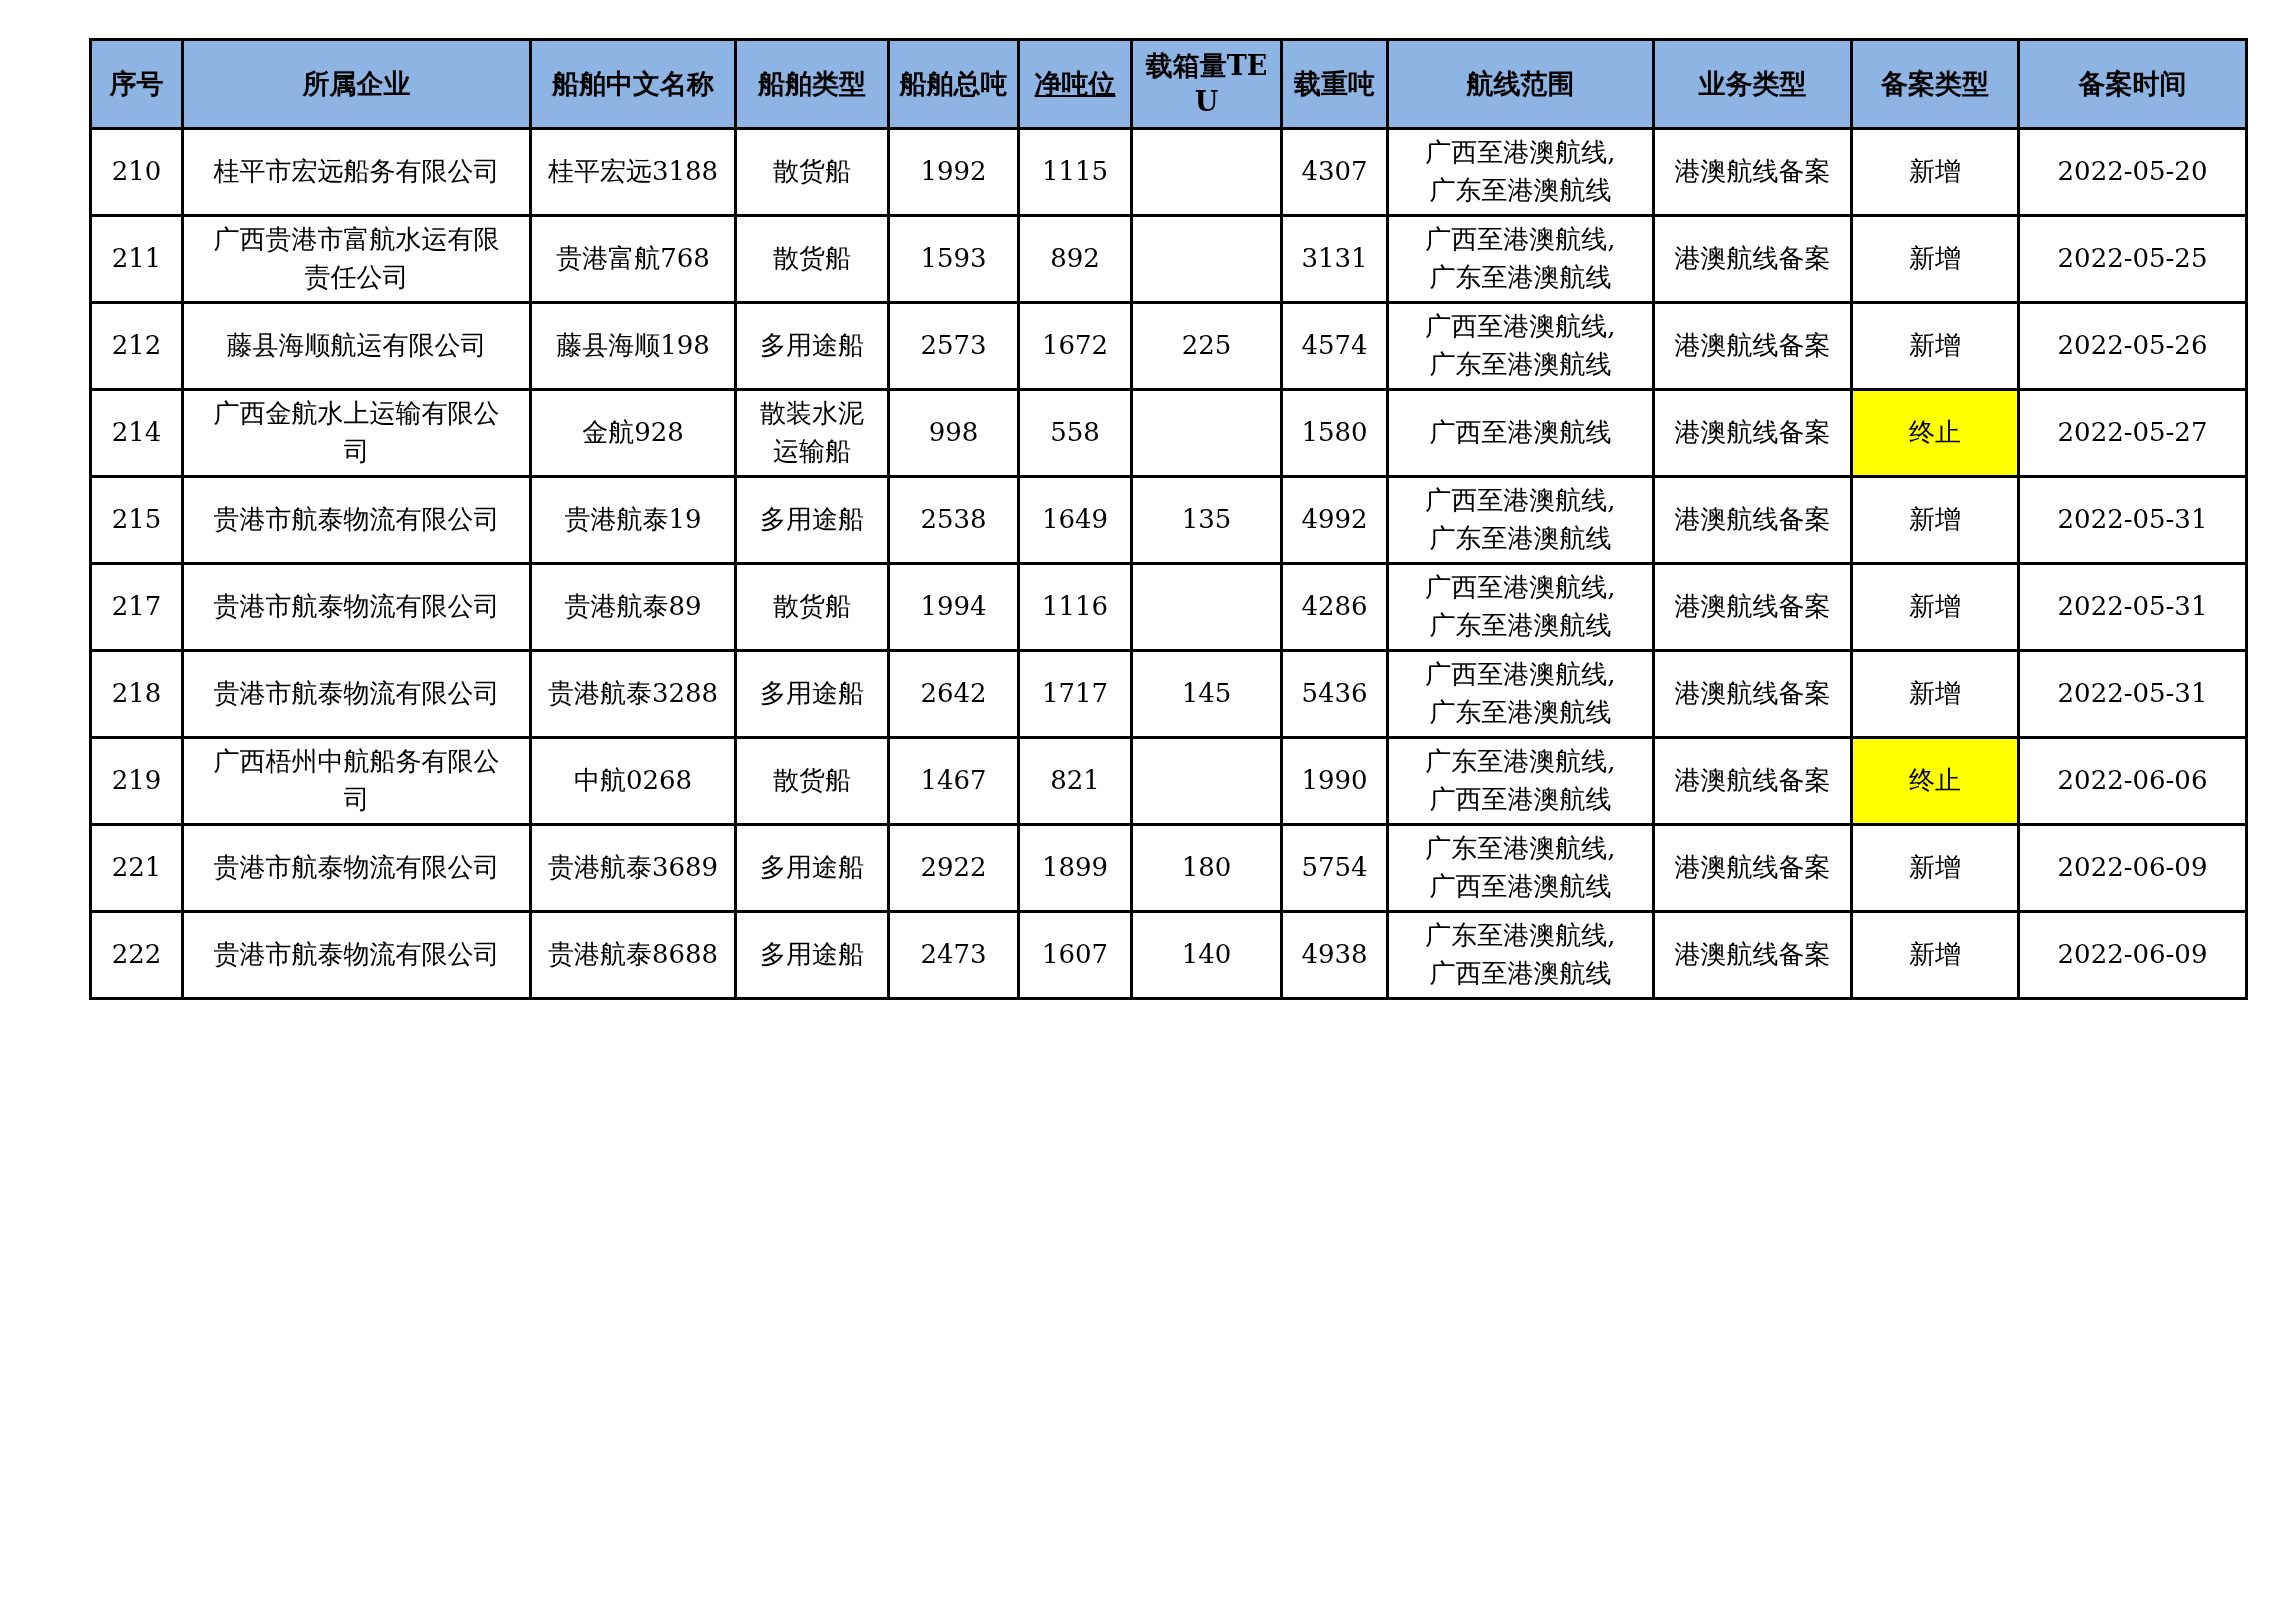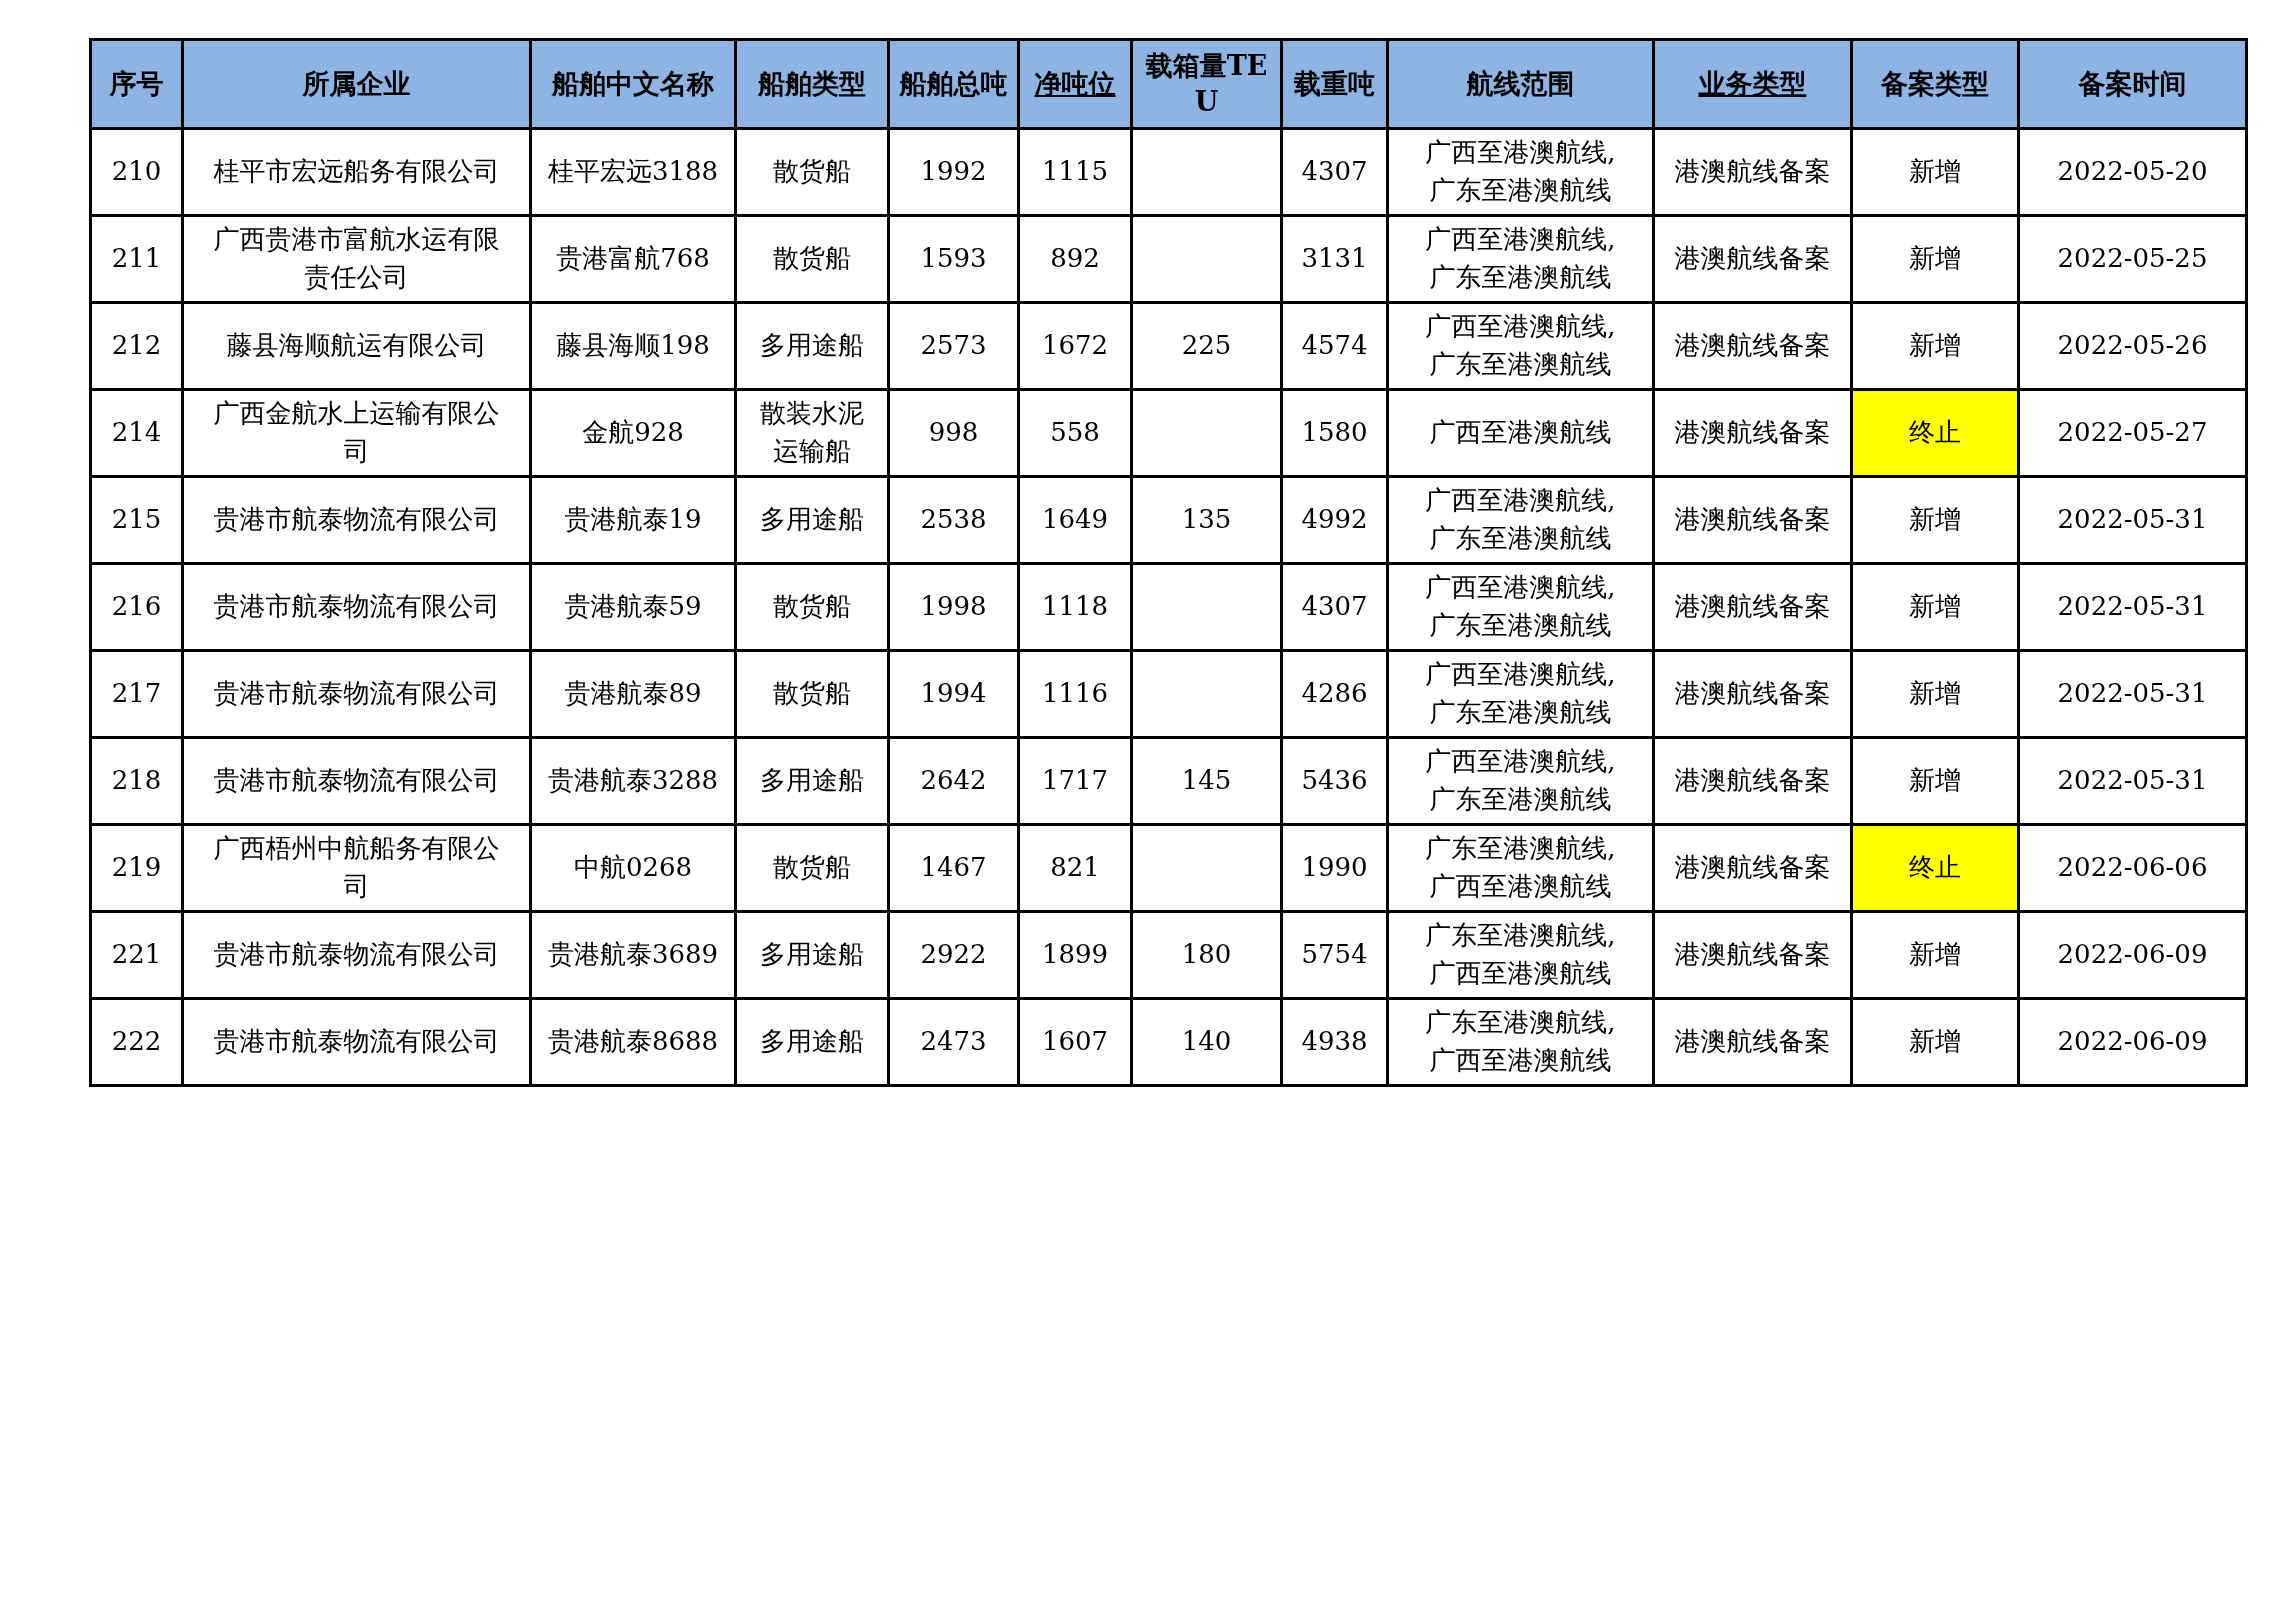--- a/index.html
+++ b/index.html
@@ -76,21 +76,21 @@
       <tr>
           <th style="background: rgb(141, 180, 226);">序号</th>
           <th style="background: rgb(141, 180, 226);">所属企业</th>
           <th style="background: rgb(141, 180, 226);">船舶中文名称</th>
           <th style="background: rgb(141, 180, 226);">船舶类型</th>
           <th style="background: rgb(141, 180, 226); margin-left: 8px;">船舶总吨</th>
           <th style="background: rgb(141, 180, 226); text-decoration: underline;">净吨位</th>
           <th style="background: rgb(141, 180, 226);">载箱量TEU</th>
           <th style="background: rgb(141, 180, 226);">载重吨</th>
           <th style="background: rgb(141, 180, 226);">航线范围</th>
-          <th style="background: rgb(141, 180, 226); text-decoration: underline;">业务类型</th>
+          <th style="background: rgb(141, 180, 226);">业务类型</th>
           <th style="background: rgb(141, 180, 226);">备案类型</th>
           <th style="background: rgb(141, 180, 226);">备案时间</th>
         </tr>
     </thead>
     <tbody>
         <tr>
           <td>210</td>
           <td>桂平市宏远船务有限公司</td>
           <td>桂平宏远3188</td>
           <td>散货船</td>
@@ -160,35 +160,20 @@
           <td>1649</td>
           <td>135</td>
           <td>4992</td>
           <td>广西至港澳航线,
 广东至港澳航线</td>
           <td>港澳航线备案</td>
           <td>新增</td>
           <td>2022-05-31</td>
         </tr>
         <tr>
-          <td>216</td>
-          <td>贵港市航泰物流有限公司</td>
-          <td>贵港航泰59</td>
-          <td>散货船</td>
-          <td>1998</td>
-          <td>1118</td>
-          <td></td>
-          <td>4307</td>
-          <td>广西至港澳航线,
-广东至港澳航线</td>
-          <td>港澳航线备案</td>
-          <td>新增</td>
-          <td>2022-05-31</td>
-        </tr>
-        <tr>
           <td>217</td>
           <td>贵港市航泰物流有限公司</td>
           <td>贵港航泰89</td>
           <td>散货船</td>
           <td>1994</td>
           <td>1116</td>
           <td></td>
           <td>4286</td>
           <td>广西至港澳航线,
 广东至港澳航线</td>

